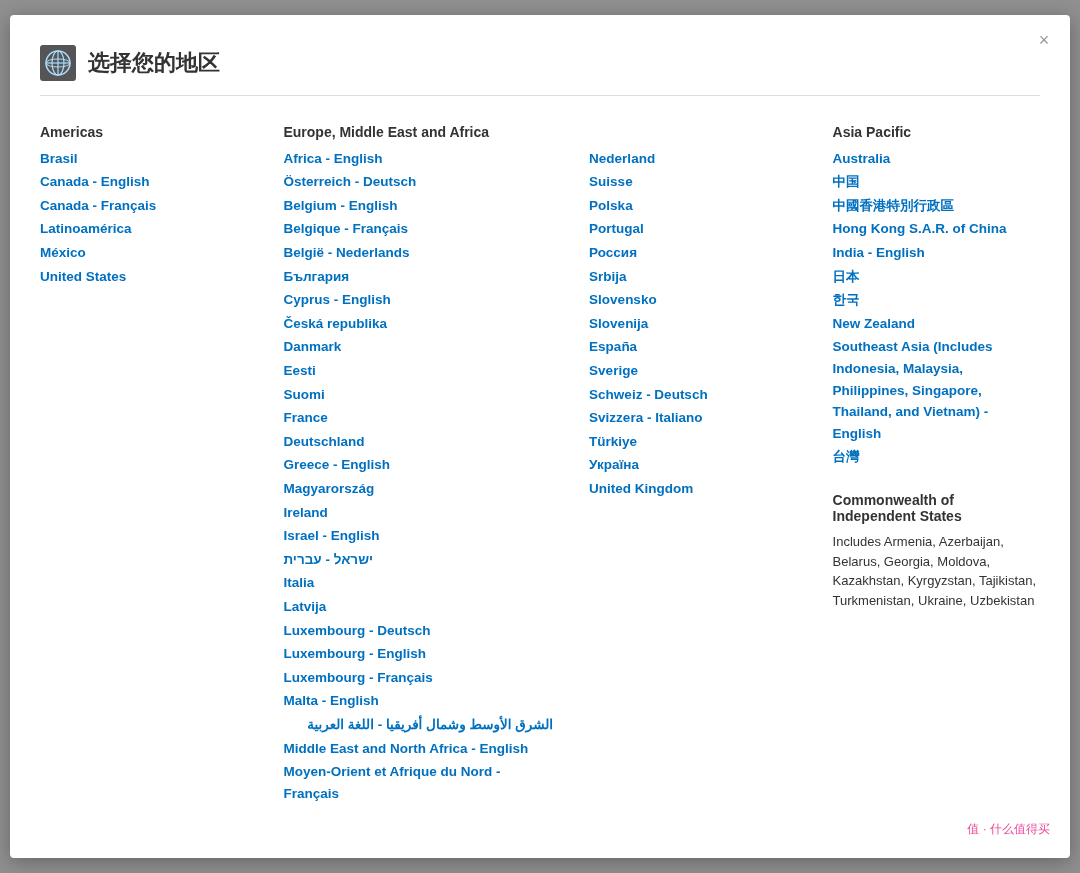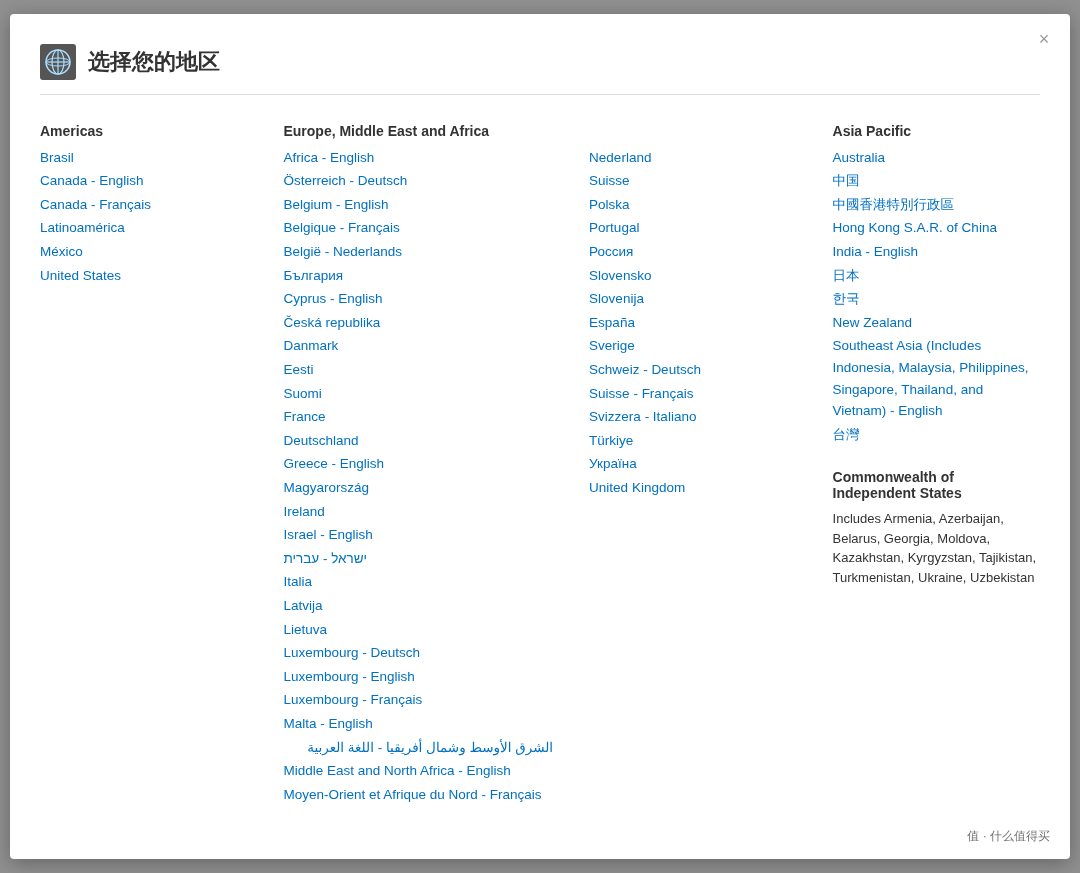--- a/index.html
+++ b/index.html
@@ -75,42 +75,43 @@
     .col:last-child { padding-right: 0; }
     .section-title {
       font-weight: bold;
       color: #333;
       font-size: 14px;
       margin-bottom: 8px;
     }
     .link-list {
       list-style: none;
       margin-bottom: 24px;
+      font-weight: bold;
     }
     .link-list li {
       margin-bottom: 2px;
     }
     .link-list a {
       color: #0070c0;
       text-decoration: none;
       font-size: 13.5px;
       line-height: 1.6;
       cursor: pointer;
     }
     .cis-desc {
       color: #333;
       font-size: 13px;
       line-height: 1.5;
       margin-top: 4px;
     }
     .footer-text {
       position: absolute;
-      bottom: 14px;
+      bottom: 20px;
       right: 20px;
-      color: #737373;
+      color: #ec4899;
       font-size: 12px;
       text-align: right;
     }
   </style>
 </head>
 <body>
 
 <div class="modal-overlay">
   <div class="modal">
 
@@ -160,47 +161,46 @@
           <li><a>Suomi</a></li>
           <li><a>France</a></li>
           <li><a>Deutschland</a></li>
           <li><a>Greece - English</a></li>
           <li><a>Magyarország</a></li>
           <li><a>Ireland</a></li>
           <li><a>Israel - English</a></li>
           <li><a>ישראל - עברית</a></li>
           <li><a>Italia</a></li>
           <li><a>Latvija</a></li>
-          <li><a>Lietuva</a></li>
           <li><a>Luxembourg - Deutsch</a></li>
           <li><a>Luxembourg - English</a></li>
           <li><a>Luxembourg - Français</a></li>
           <li><a>Malta - English</a></li>
           <li>
               <a style="direction:rtl;display:block;">الشرق الأوسط وشمال أفريقيا - اللغة العربية</a>
             </li>
           <li><a>Middle East and North Africa - English</a></li>
           <li><a>Moyen-Orient et Afrique du Nord - Français</a></li>
         </ul>
       </div>
 
       <div class="col">
         <div class="section-title" style="visibility:hidden;">placeholder</div>
         <ul class="link-list">
           <li><a>Nederland</a></li>
           <li><a>Suisse</a></li>
           <li><a>Polska</a></li>
           <li><a>Portugal</a></li>
           <li><a>Россия</a></li>
+          <li><a>Srbija</a></li>
           <li><a>Slovensko</a></li>
           <li><a>Slovenija</a></li>
           <li><a>España</a></li>
           <li><a>Sverige</a></li>
           <li><a>Schweiz - Deutsch</a></li>
-          <li><a>Suisse - Français</a></li>
           <li><a>Svizzera - Italiano</a></li>
           <li><a>Türkiye</a></li>
           <li><a>Україна</a></li>
           <li><a>United Kingdom</a></li>
         </ul>
       </div>
 
       <div class="col">
         <div class="section-title">Asia Pacific</div>
         <ul class="link-list">

